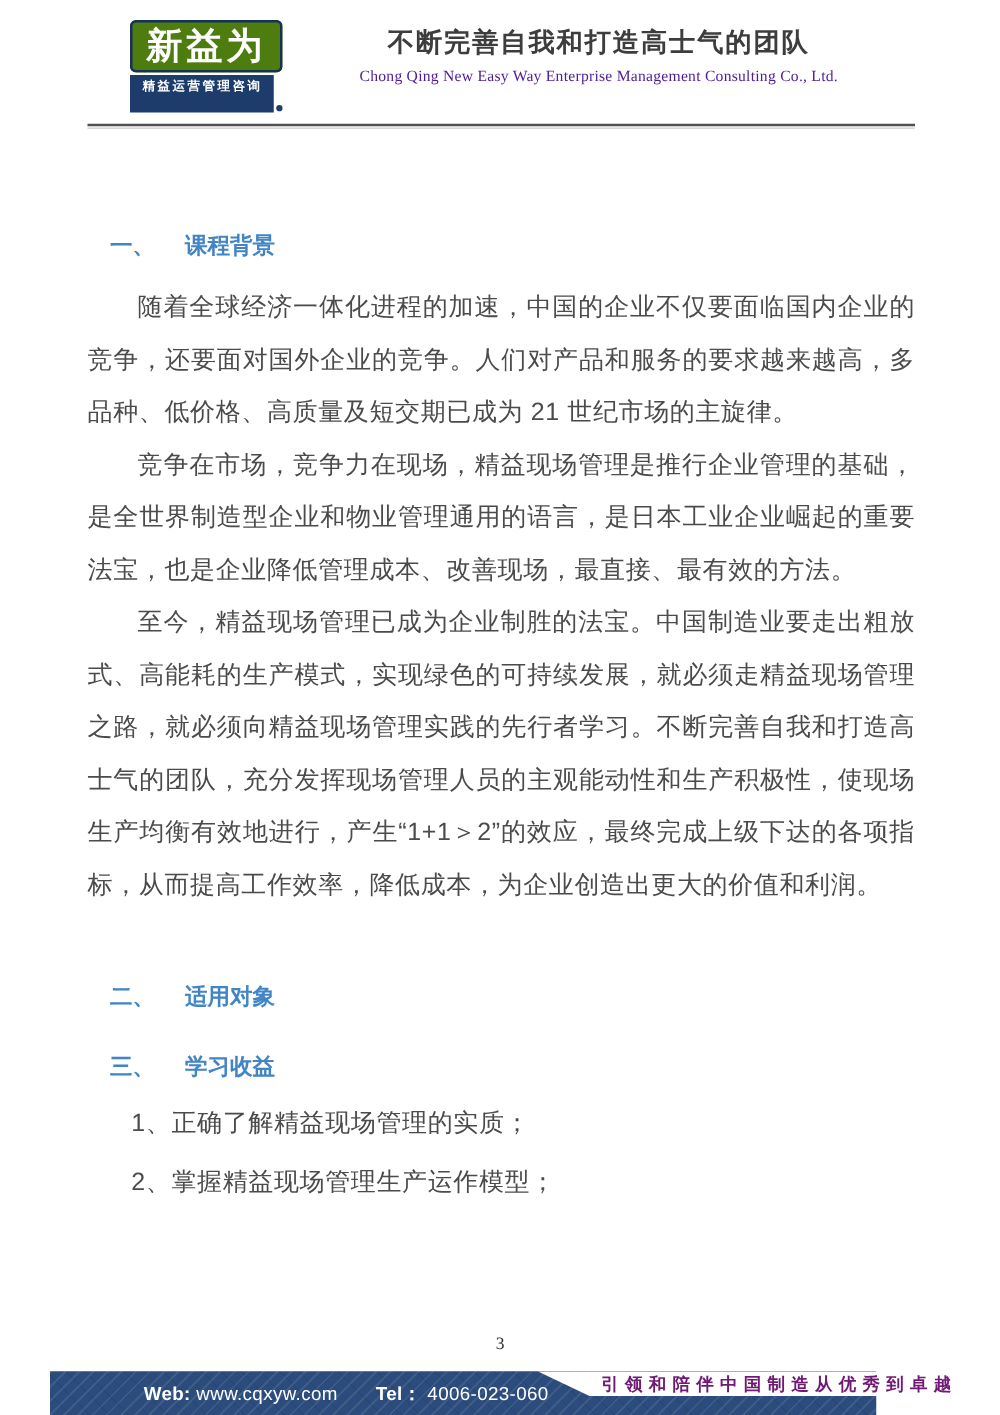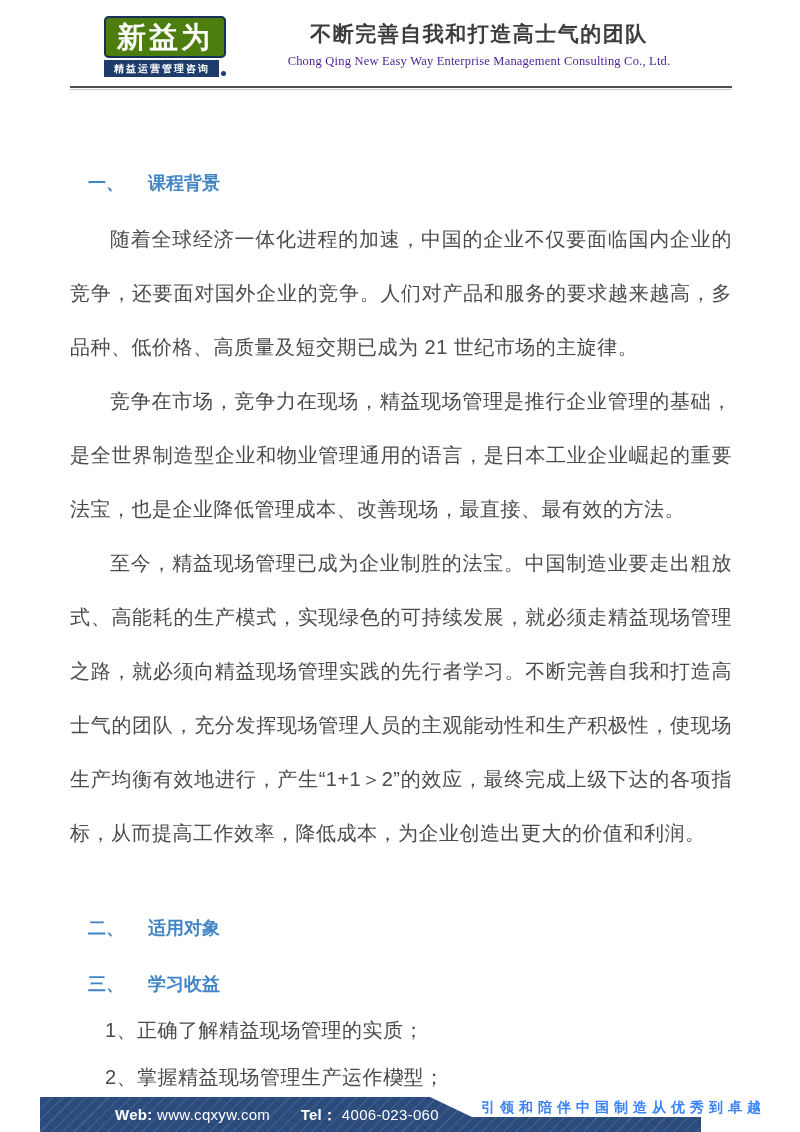--- a/index.html
+++ b/index.html
@@ -15,21 +15,21 @@
   .logo{width:122px;flex:0 0 auto;}
   .logo-main{
     background:#4d7c0f;color:#ffffff;border-radius:5px;
     height:42px;line-height:42px;text-align:center;
     font-size:29px;font-weight:bold;letter-spacing:3px;
     box-shadow:inset 0 0 0 2px #16305a;
   }
   .logo-sub-row{display:flex;align-items:flex-end;margin-top:2px;}
   .logo-sub{
     background:#1d3c6b;color:#ffffff;font-size:10px;font-weight:bold;
-    letter-spacing:2px;padding:2px 3px 1px 4px;white-space:nowrap;flex:1;
+    letter-spacing:2px;padding:2px 3px 14px 4px;white-space:nowrap;flex:1;
     text-align:center;
   }
   .logo-dot{width:5px;height:5px;border-radius:50%;background:#1d3c6b;margin:0 0 1px 2px;flex:0 0 auto;}
   .company{flex:1;text-align:center;padding-top:4px;}
   .company-cn{
     font-size:21px;font-weight:bold;color:#3d3d3d;letter-spacing:1.5px;
   }
   .company-en{
     font-family:"Liberation Serif","DejaVu Serif",serif;
     font-size:12.5px;color:#4c1d95;margin-top:6px;letter-spacing:0.2px;
@@ -43,21 +43,21 @@
   .main{padding:0 68px 0 70px;color:#4b4b4b;}
   .sec-heading{
     margin:0;padding-left:18px;color:#4285c5;
     font-size:18px;font-weight:bold;line-height:26px;
   }
   .sec-heading .sec-num{display:inline-block;min-width:60px;}
   .h1x{margin-top:80px;}
   .h2x{margin-top:55px;}
   .h3x{margin-top:30px;}
   .body-p{
-    margin:0;font-size:20px;line-height:54px;letter-spacing:0.5px;
+    margin:0;font-size:20px;line-height:42px;letter-spacing:0.5px;
     text-align:justify;text-indent:2em;color:#4b4b4b;
   }
   .first-p{margin-top:16px;}
   .list-p{
     margin:0;font-size:20px;line-height:42px;letter-spacing:0.5px;
     padding-left:35px;color:#4b4b4b;
   }
   .li1{margin-top:12px;}
   .li2{margin-top:5px;}
 
@@ -83,21 +83,21 @@
   }
   .footer-contact .b{font-weight:bold;}
   .footer-contact .tel-label{margin-left:26px;}
   .footer-notch{
     position:absolute;left:430px;top:1097px;width:370px;height:20px;
     background:#ffffff;
     clip-path:polygon(0 0, 100% 0, 100% 100%, 42px 100%);
   }
   .footer-slogan{
     position:absolute;right:34px;top:1px;
-    color:#3b82f6;font-size:14px;font-weight:bold;letter-spacing:5px;
+    color:#701a75;font-size:14px;font-weight:bold;letter-spacing:5px;
     line-height:19px;white-space:nowrap;
   }
 </style>
 </head>
 <body>
 
 <div class="page">
 
   <div class="header">
     <div class="logo">

